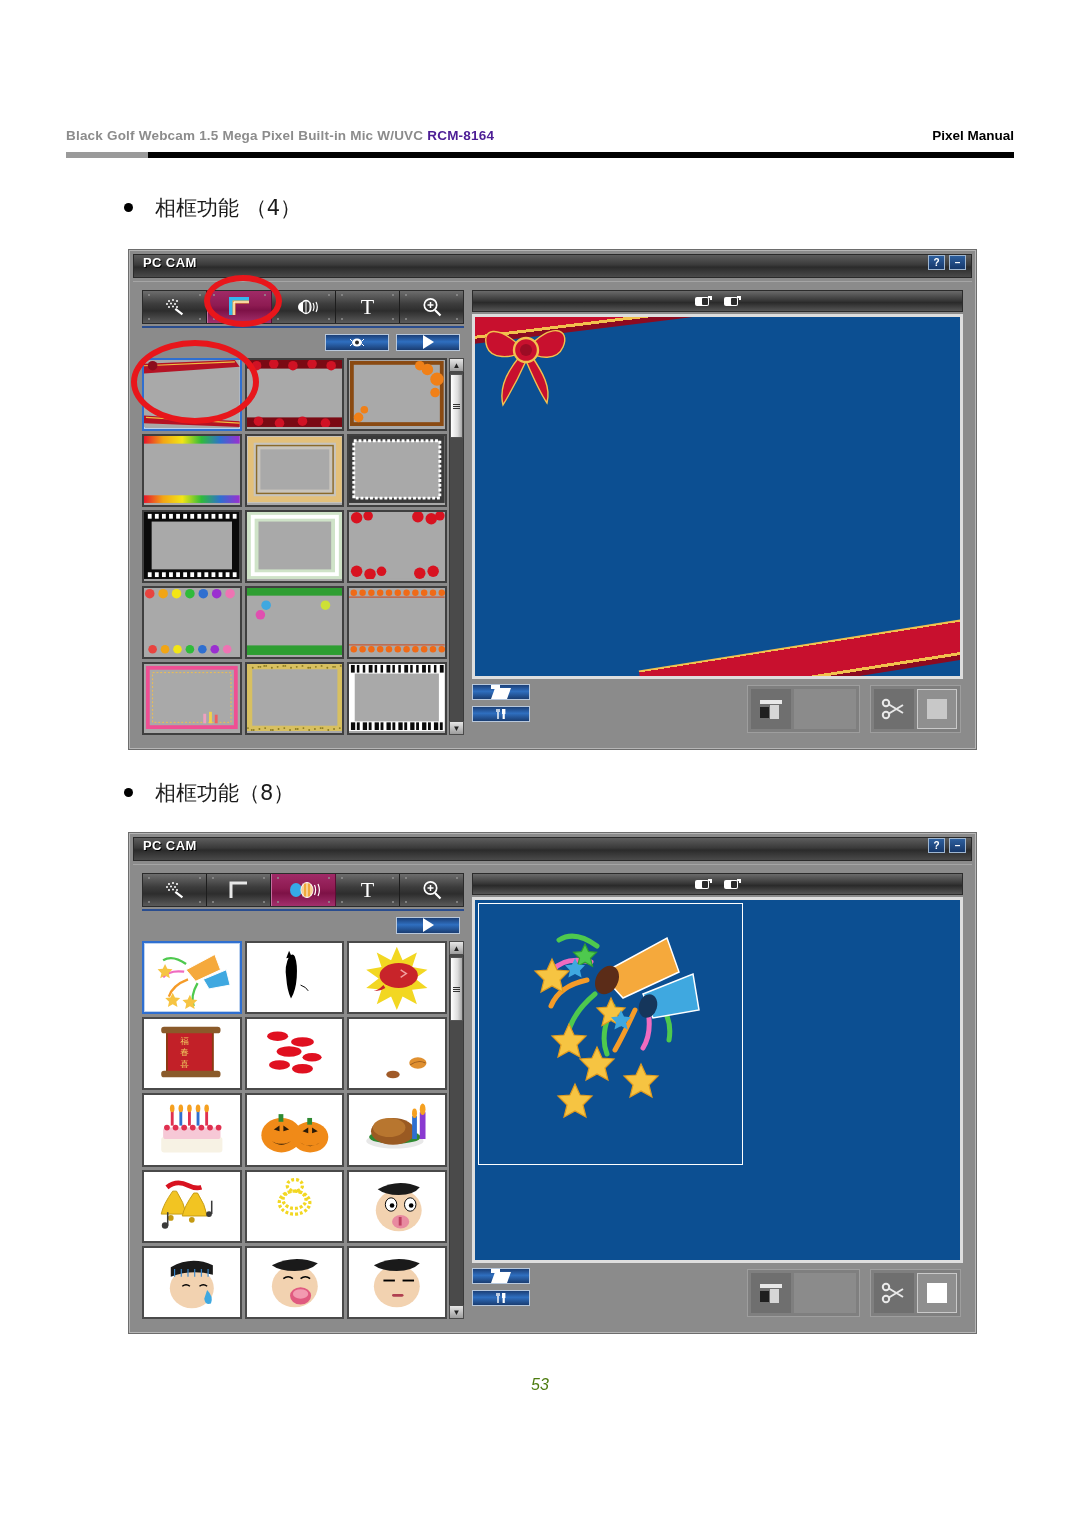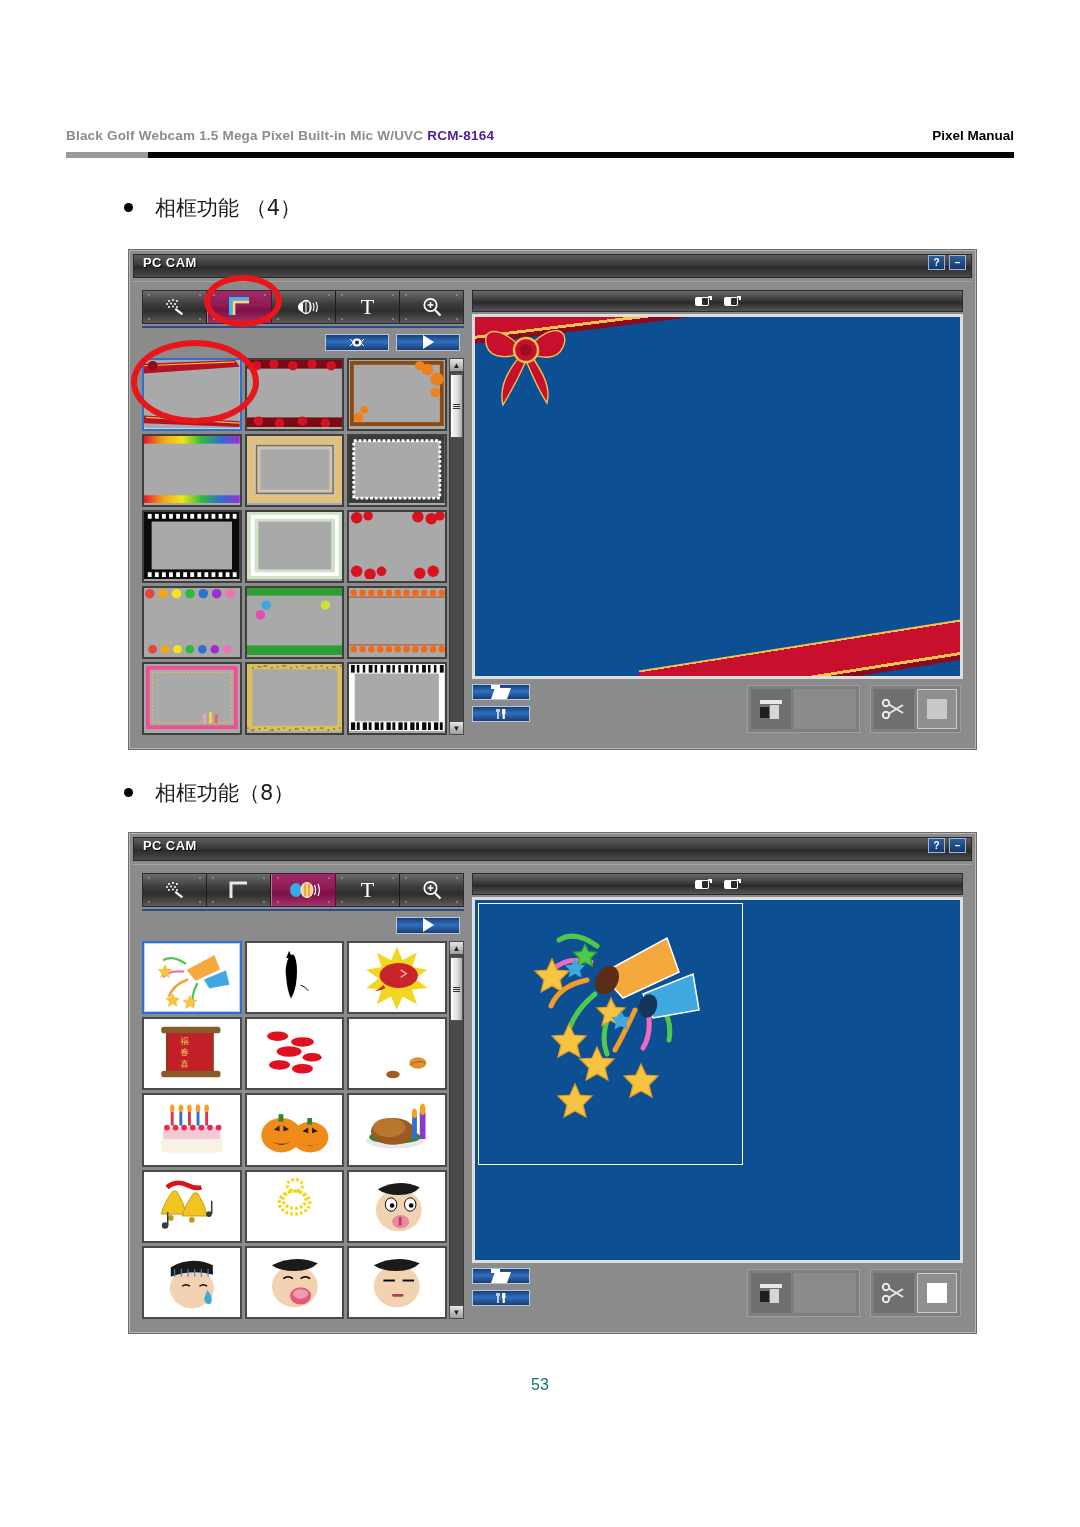--- a/index.html
+++ b/index.html
@@ -46,21 +46,21 @@
   .section-head .bullet {
     display:inline-block; width:9px; height:9px; border-radius:50%;
     background:#000; margin-right:22px; vertical-align:middle;
     position:relative; top:-2px;
   }
   #head1 { left:124px; top:194px; }
   #head2 { left:124px; top:779px; }
 
   .page-number {
     position:absolute; left:0; top:1376px; width:1080px;
-    text-align:center; font-size:16px; color:#0f766e;
+    text-align:center; font-size:16px; color:#4d7c0f;font-style:italic;
   }
 
   
   .app-window {
     position:absolute;
     background:#8b8b8b;
     border:1px solid #6d6d6d;
     box-shadow:0 0 0 1px #b6b6b6 inset;
   }
   #win1 { left:128px; top:249px; width:849px; height:501px; }

